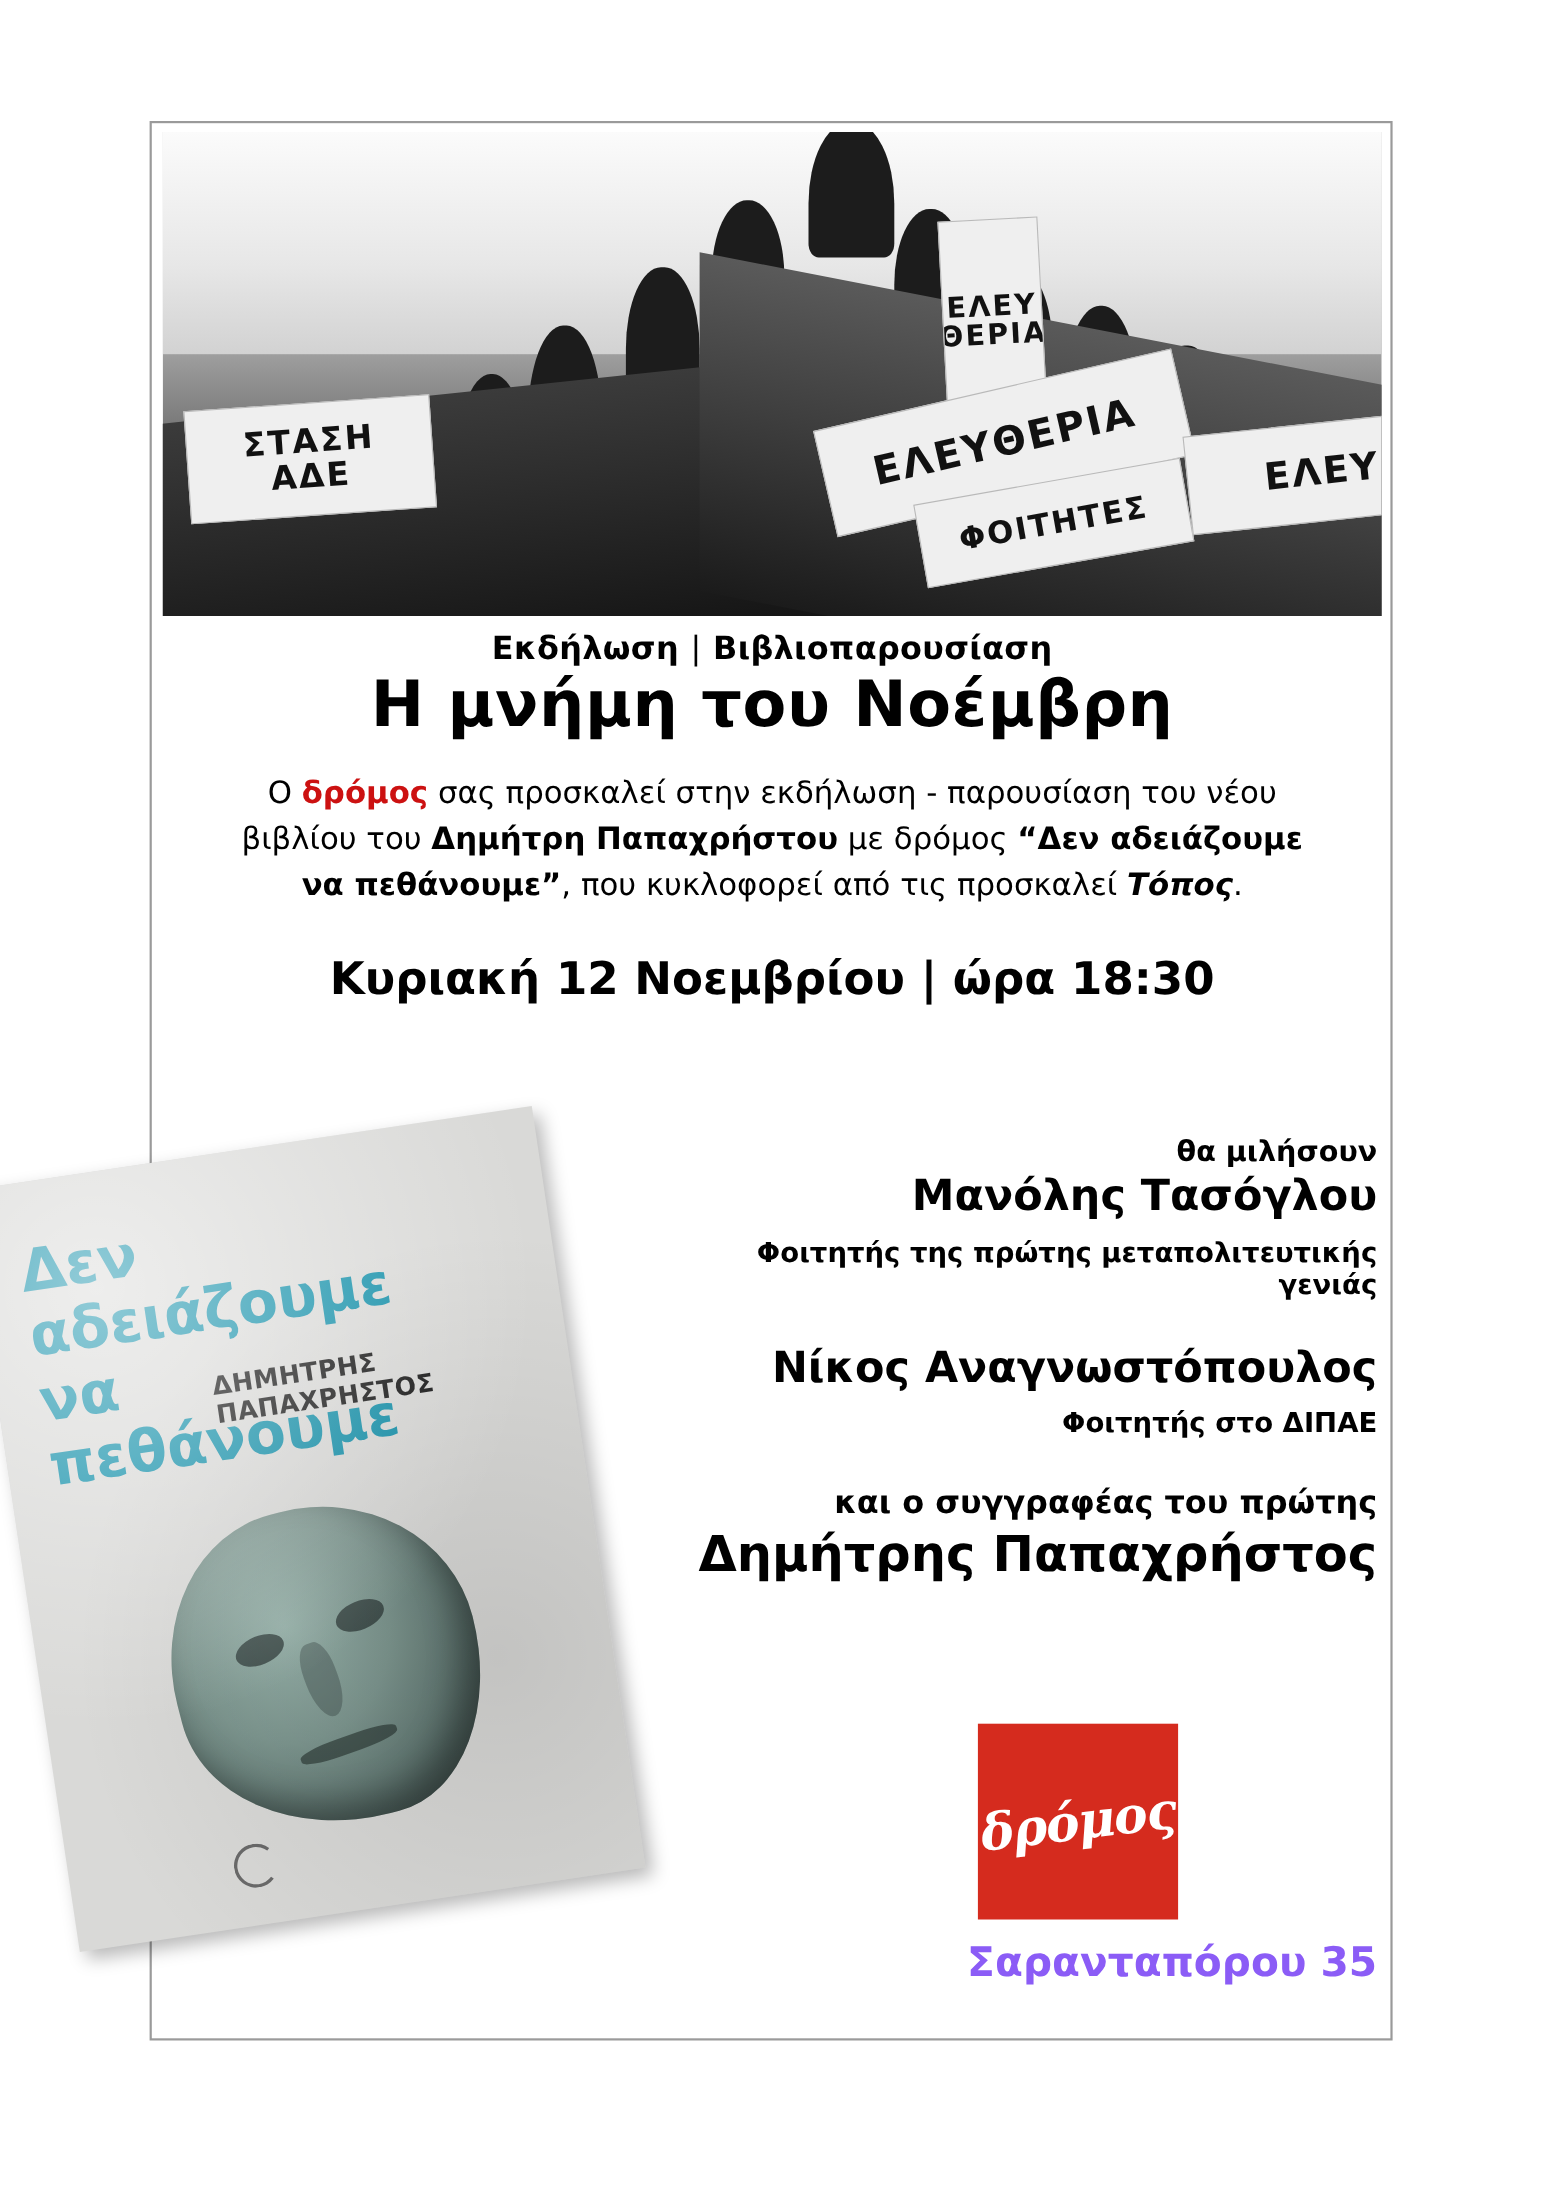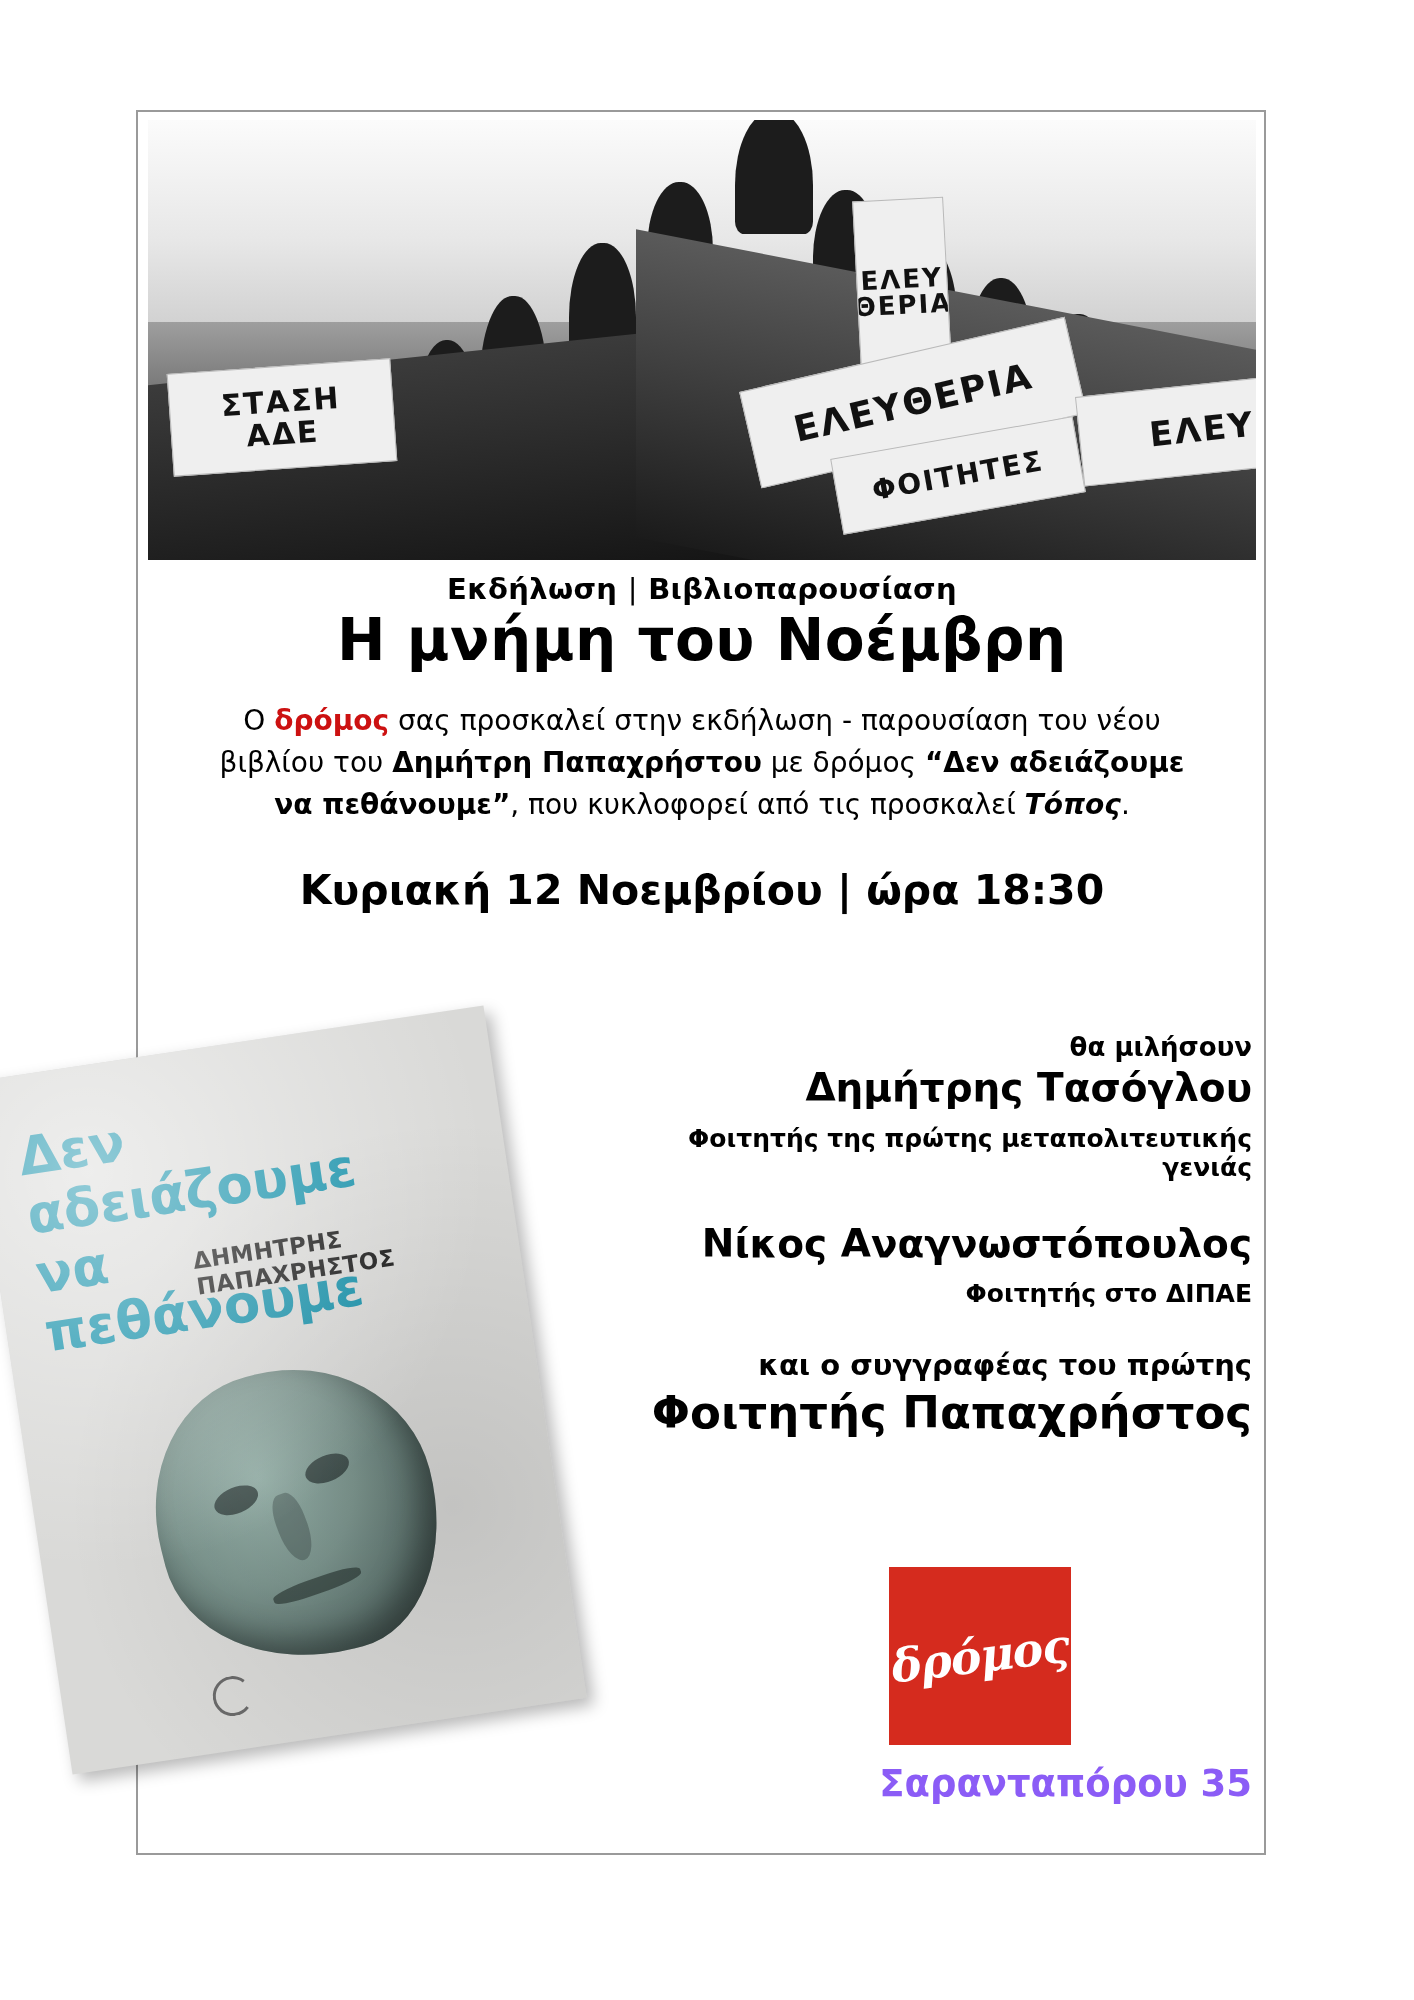--- a/index.html
+++ b/index.html
@@ -400,35 +400,35 @@
       <span>Ο </span><span class="red">δρόμος</span><span> σας προσκαλεί στην εκδήλωση - παρουσίαση του νέου βιβλίου του </span><b>Δημήτρη Παπαχρήστου</b><span> με δρόμος </span><b>“Δεν αδειάζουμε να πεθάνουμε”</b><span>, που κυκλοφορεί από τις προσκαλεί </span><i>Τόπος</i><span>.</span>
     </div>
 
     <div class="when">Κυριακή 12 Νοεμβρίου | ώρα 18:30</div>
   </div>
 
   <div class="speakers" style="right:12px; top:920px;">
     <div class="sp-label">θα μιλήσουν</div>
 
     <div>
-      <div class="sp-name">Δημήτρης Τασόγλου</div>
+      <div class="sp-name">Μανόλης Τασόγλου</div>
       <div class="sp-role">Φοιτητής της πρώτης μεταπολιτευτικής γενιάς</div>
     </div>
 
     <div class="sp-gap"></div>
 
     <div>
       <div class="sp-name">Νίκος Αναγνωστόπουλος</div>
       <div class="sp-role">Φοιτητής στο ΔΙΠΑΕ</div>
     </div>
 
     <div class="sp-gap"></div>
 
     <div class="sp-author-label">και ο συγγραφέας του πρώτης</div>
-    <div class="sp-author">Φοιτητής Παπαχρήστος</div>
+    <div class="sp-author">Δημήτρης Παπαχρήστος</div>
   </div>
 
   <div class="logo" style="right:12px; top:1455px;">
     <div class="logo-left">
       <span>δρόμος</span>
     </div>
   </div>
 
   <div class="address" style="right:12px; top:1650px;">Σαρανταπόρου 35</div>
 

